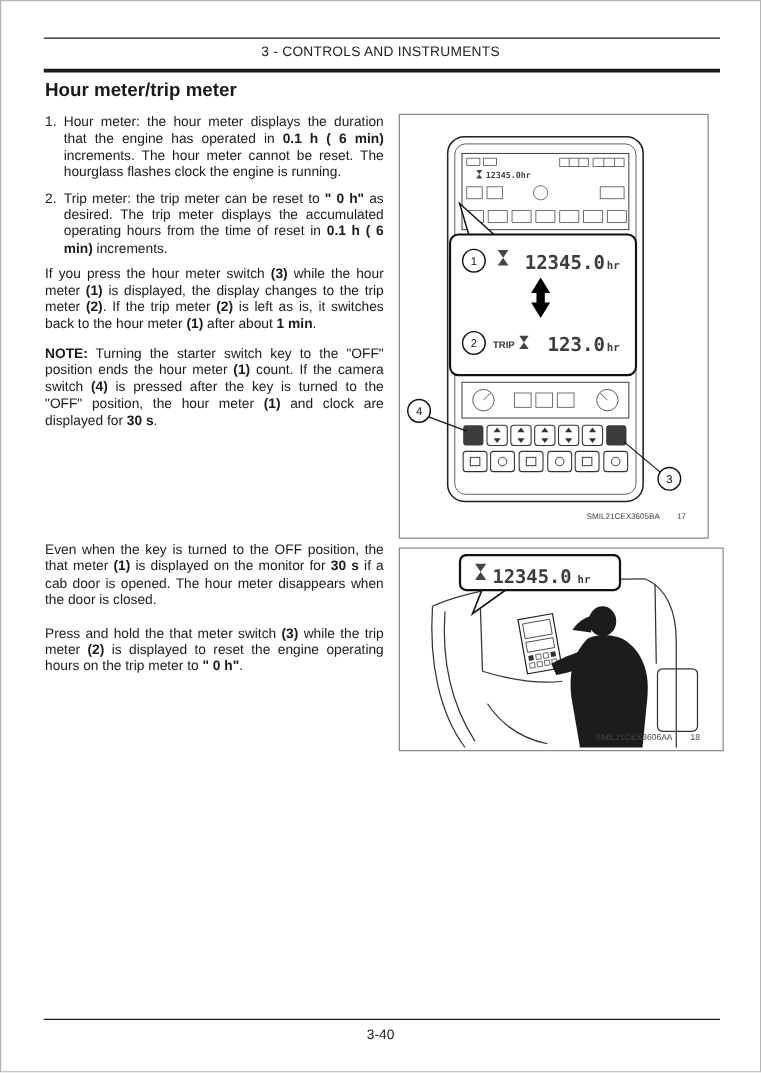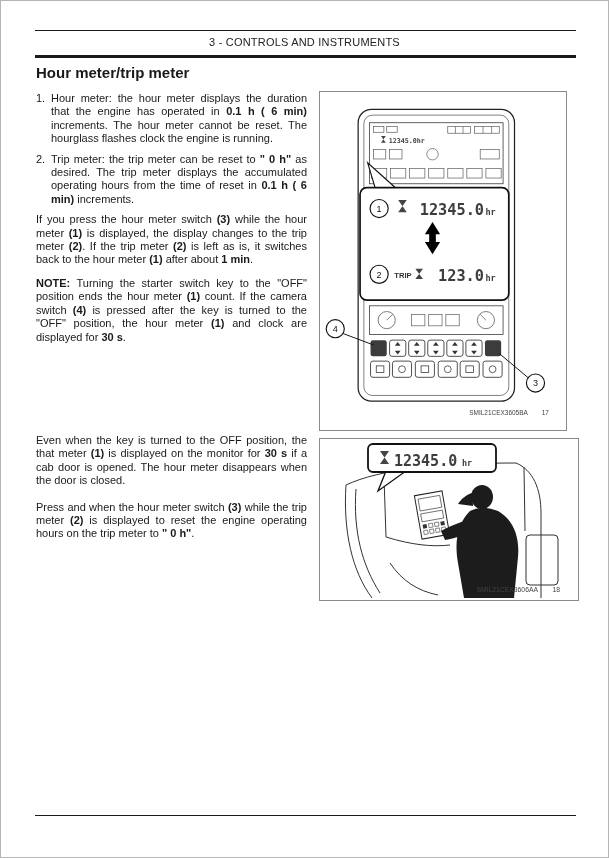--- a/index.html
+++ b/index.html
@@ -49,21 +49,21 @@
     <div class="list-item">
       <span class="list-num">2.</span>
       <div class="body-text"><span>Trip meter: the trip meter can be reset to </span><span style="font-weight: bold;">" 0 h"</span><span> as desired. The trip meter displays the accumulated operating hours from the time of reset in </span><span style="font-weight: bold;">0.1 h ( 6 min)</span><span> increments.</span></div>
     </div>
     <p class="body-text para"><span>If you press the hour meter switch </span><span style="font-weight: bold;">(3)</span><span> while the hour meter </span><span style="font-weight: bold;">(1)</span><span> is displayed, the display changes to the trip meter </span><span style="font-weight: bold;">(2)</span><span>. If the trip meter </span><span style="font-weight: bold;">(2)</span><span> is left as is, it switches back to the hour meter </span><span style="font-weight: bold;">(1)</span><span> after about </span><span style="font-weight: bold;">1 min</span><span>.</span></p>
     <p class="body-text note"><span style="font-weight: bold;">NOTE:</span><span> Turning the starter switch key to the "OFF" position ends the hour meter </span><span style="font-weight: bold;">(1)</span><span> count. If the camera switch </span><span style="font-weight: bold;">(4)</span><span> is pressed after the key is turned to the "OFF" position, the hour meter </span><span style="font-weight: bold;">(1)</span><span> and clock are displayed for </span><span style="font-weight: bold;">30 s</span><span>.</span></p>
   </div>
 
   <div class="col-left-bottom">
     <p class="body-text para" style="margin-bottom:13px"><span>Even when the key is turned to the OFF position, the that meter </span><span style="font-weight: bold;">(1)</span><span> is displayed on the monitor for </span><span style="font-weight: bold;">30 s</span><span> if a cab door is opened. The hour meter disappears when the door is closed.</span></p>
-    <p class="body-text"><span>Press and when the hour meter switch </span><span style="font-weight: bold;">(3)</span><span> while the trip meter </span><span style="font-weight: bold;">(2)</span><span> is displayed to reset the engine operating hours on the trip meter to </span><span style="font-weight: bold;">" 0 h"</span><span>.</span></p>
+    <p class="body-text"><span>Press and hold the that meter switch </span><span style="font-weight: bold;">(3)</span><span> while the trip meter </span><span style="font-weight: bold;">(2)</span><span> is displayed to reset the engine operating hours on the trip meter to </span><span style="font-weight: bold;">" 0 h"</span><span>.</span></p>
   </div>
 
   <div class="fig fig1">
     <svg viewBox="0 0 258 338">
 
       <rect x="40" y="10" width="164" height="306" rx="14" fill="#fff" stroke="#222" stroke-width="1.3"></rect>
       <rect x="46" y="16" width="152" height="294" rx="9" fill="#fff" stroke="#222" stroke-width="0.6"></rect>
 
       <g>
         <rect x="52" y="24" width="140" height="64" fill="#fff" stroke="#333" stroke-width="0.8"></rect>
@@ -218,14 +218,15 @@
         <path d="M60,12 h9 l-9,13 h9 z" fill="#444"></path>
         <text class="lcd" x="74" y="27" font-size="15">12345.0</text>
         <text class="lcd" x="142" y="27" font-size="8.5">hr</text>
       </g>
       <text class="capt" x="218" y="153" font-size="6.8" text-anchor="end">SMIL21CEX3606AA</text>
       <text class="capt" x="240" y="153" font-size="6.8" text-anchor="end">18</text>
     </svg>
   </div>
 
   <div class="rule rule-footer"></div>
+  <div class="footer-text">3-40</div>
 
 </div>
 
 </body></html>

